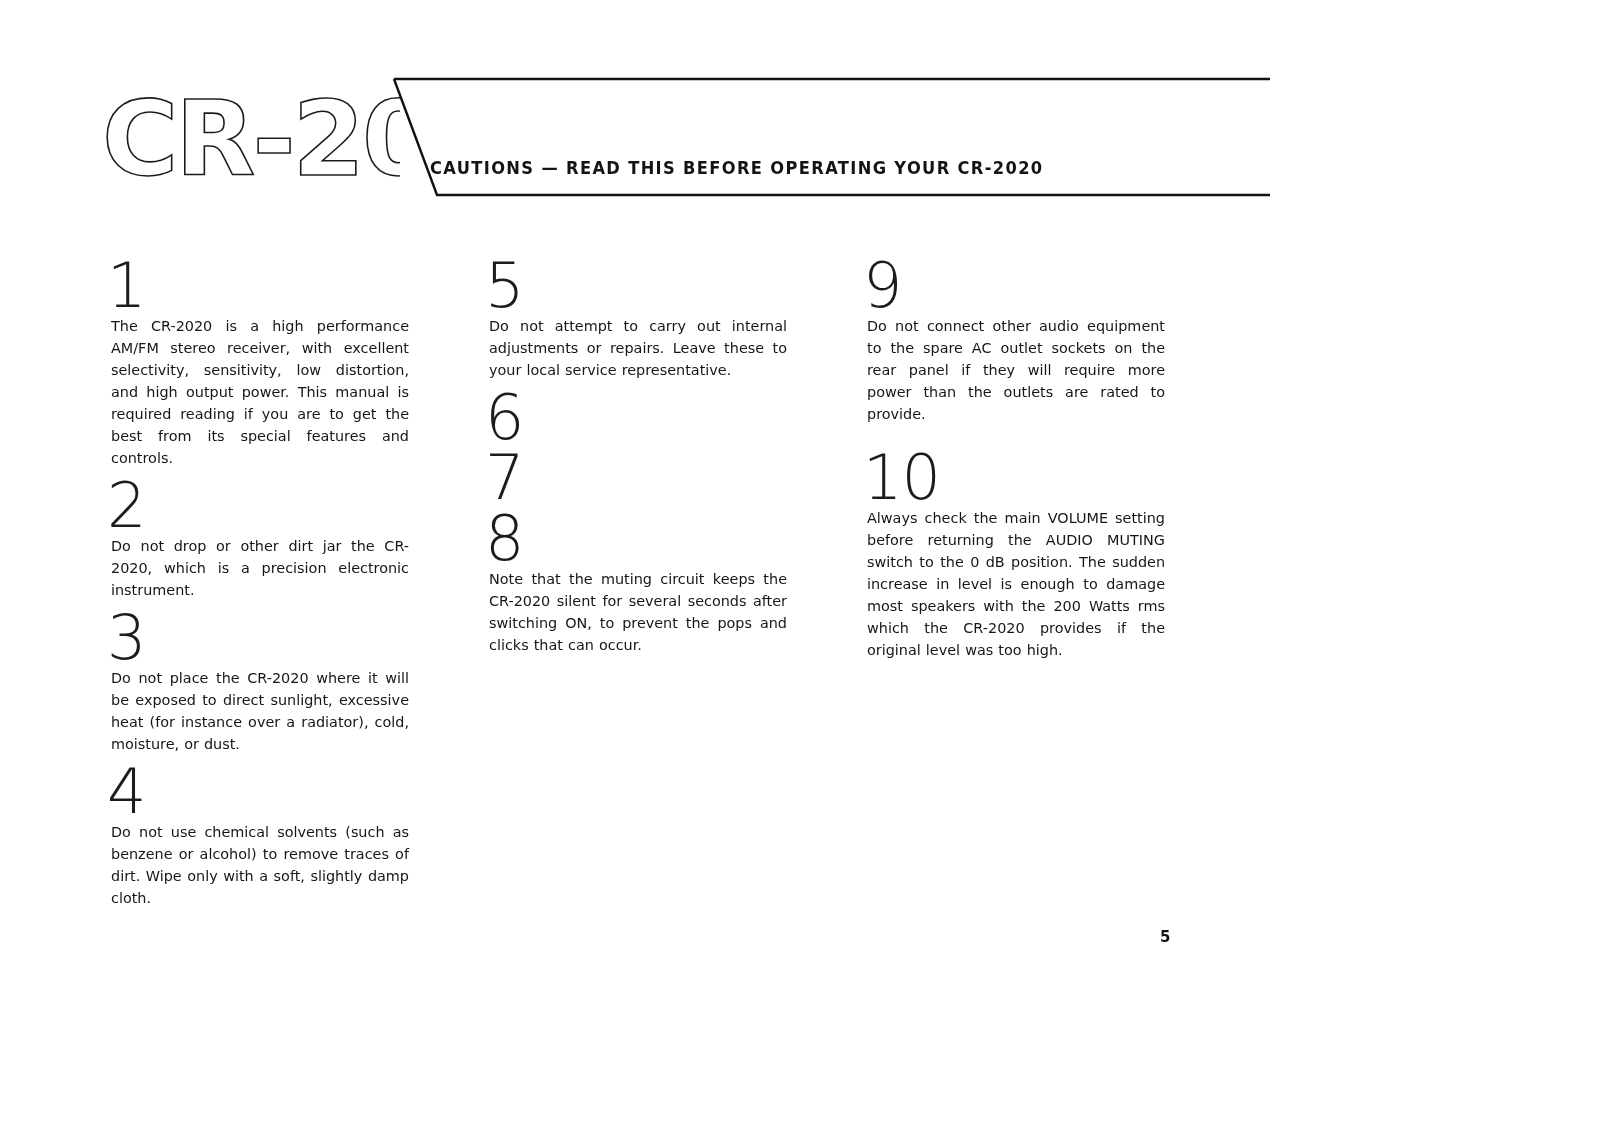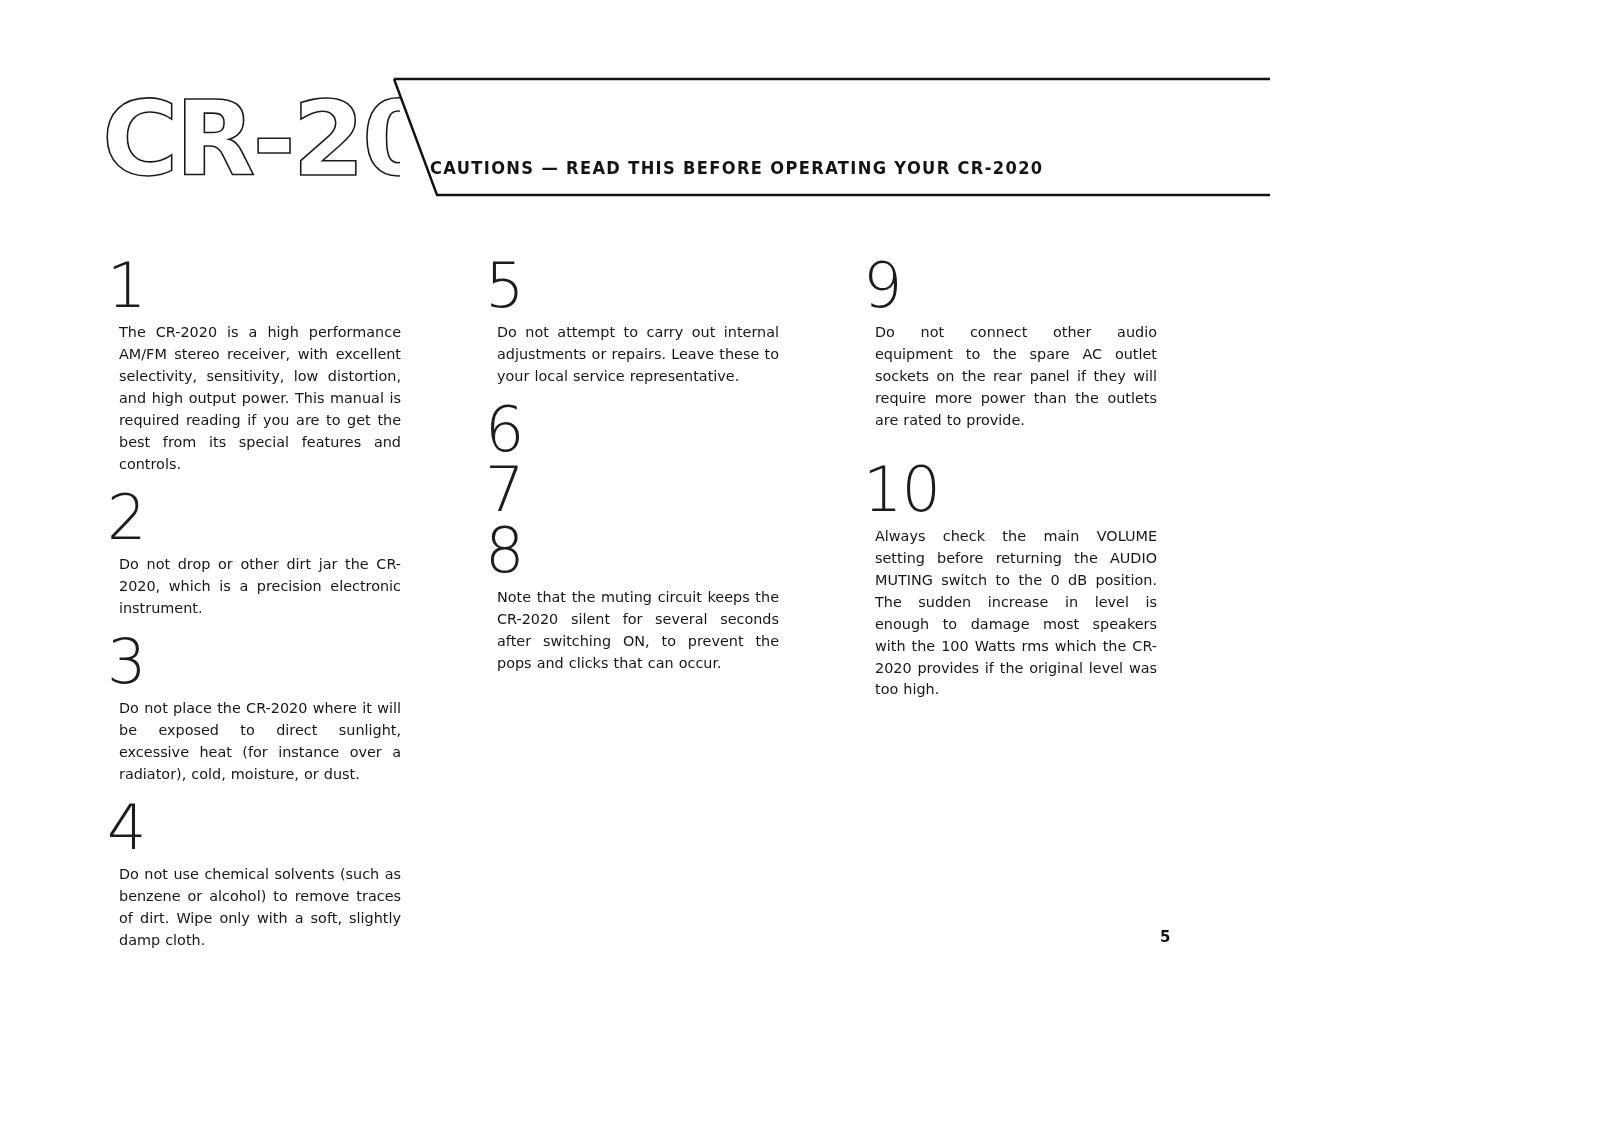--- a/index.html
+++ b/index.html
@@ -99,21 +99,21 @@
     letter-spacing: -1px;
     margin: 0 0 6px 0;
     display: block;
   }
   .item-text {
     font-family: "DejaVu Sans", sans-serif;
     font-size: 14.4px;
     line-height: 1.52;
     color: #161616;
     text-align: justify;
-    margin: 12px;
+    margin: 4px;
     word-spacing: 0.5px;
   }
   .gap-large { height: 22px; }
   .gap-small { height: 6px; }
 
   
   #page-number {
     position: absolute;
     left: 1160px;
     top: 928px;
@@ -189,21 +189,21 @@
     </div>
 
     <div class="column">
       <div class="caution-item">
         <span class="item-number">9</span>
         <p class="item-text">Do not connect other audio equipment to the spare AC outlet sockets on the rear panel if they will require more power than the outlets are rated to provide.</p>
       </div>
       <div class="gap-large"></div>
       <div class="caution-item">
         <span class="item-number">10</span>
-        <p class="item-text">Always check the main VOLUME setting before returning the AUDIO MUTING switch to the 0 dB position.  The sudden increase in level is enough to damage most speakers with the 100 Watts rms which the CR-2020 provides if the original level was too high.</p>
+        <p class="item-text">Always check the main VOLUME setting before returning the AUDIO MUTING switch to the 0 dB position.  The sudden increase in level is enough to damage most speakers with the 200 Watts rms which the CR-2020 provides if the original level was too high.</p>
       </div>
       <div class="gap-large"></div>
     </div>
 
   </div>
 
   <div id="page-number">5</div>
 
 </div>
 

